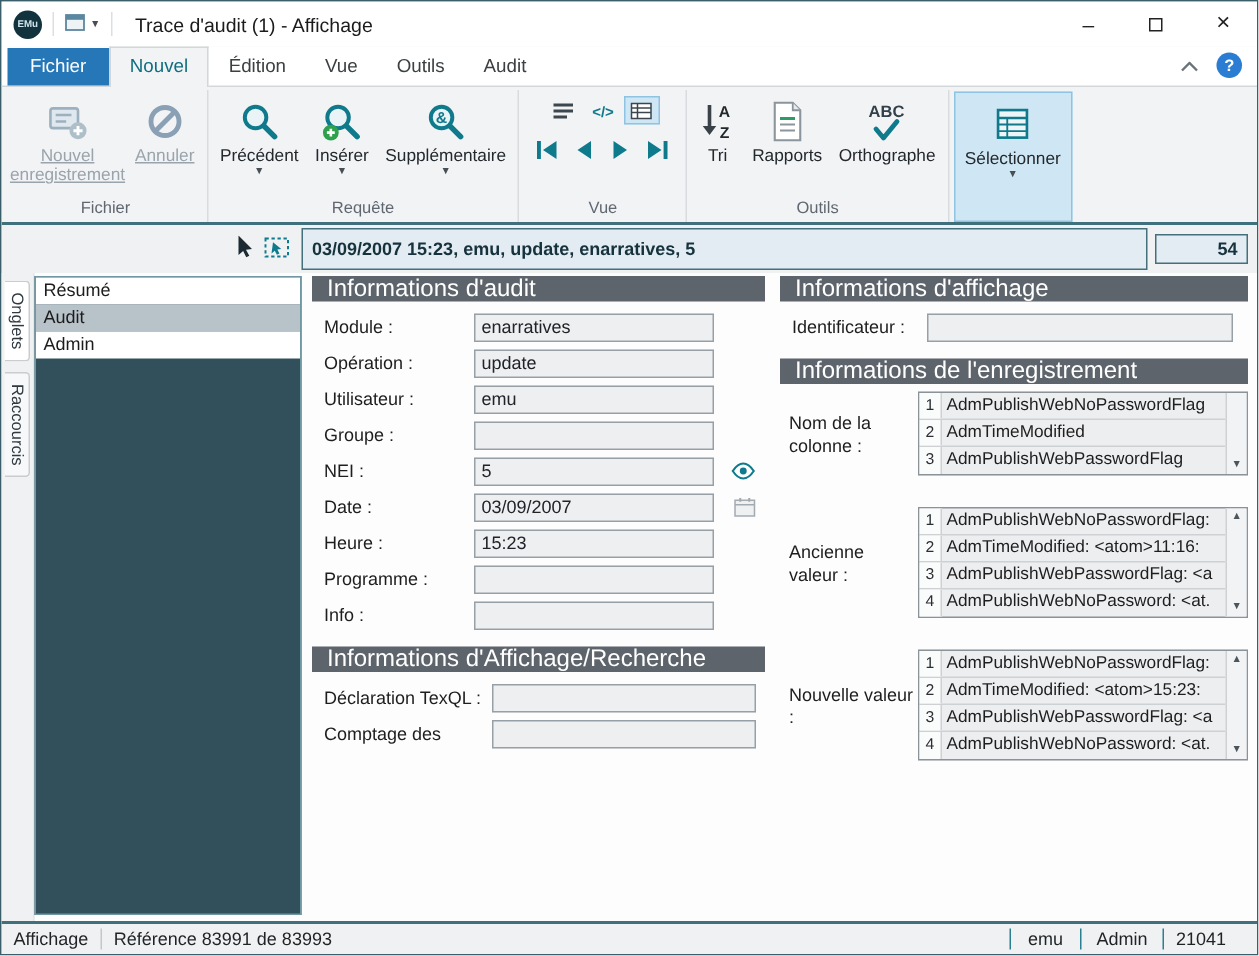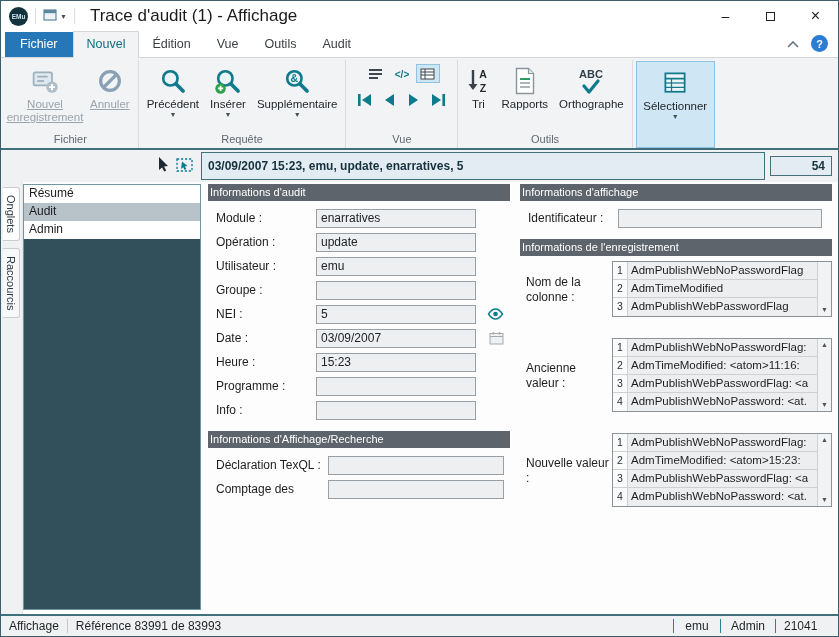--- a/index.html
+++ b/index.html
@@ -9,21 +9,21 @@
     display:flex; flex-direction:column; background:#f0f1f3;
     font-family:"Liberation Sans", sans-serif; font-size:12px; color:#1e1e1e;
   }
   
   .titlebar { flex:0 0 30px; background:#ffffff; display:flex; align-items:center; padding-left:8px; }
   .app-icon { width:19px; height:19px; border-radius:50%; background:#12323e; color:#cfe3ea;
     font-size:6.5px; font-weight:bold; display:flex; align-items:center; justify-content:center; flex:0 0 19px; }
   .tb-sep { width:1px; height:16px; background:#dcdfe2; margin:0 7px; }
   .qat { display:flex; align-items:center; gap:3px; }
   .dd-glyph { font-size:7px; color:#474f55; line-height:1; }
-  .title-text { margin-left:8px; font-size:17px; color:#1b1b1b; white-space:nowrap; }
+  .title-text { margin-left:8px; font-size:13px; color:#1b1b1b; white-space:nowrap; }
   .win-controls { display:flex; height:30px; margin-left:auto; }
   .wc { width:45px; display:flex; align-items:center; justify-content:center; color:#222; }
   .wc-min { font-size:14px; }
   .maxbox { width:9px; height:9px; border:1px solid #222; display:inline-block; }
   .wc-close { font-size:16px; }
   
   .tabrow { flex:0 0 27px; background:#ffffff; display:flex; align-items:flex-end; padding-left:4px; border-bottom:1px solid #d4d7da; }
   .tab { padding:5px 13px 6px; font-size:12.5px; color:#3c4043; }
   .tab.file { background:#2577b8; color:#fff; padding:5px 15px 6px; }
   .tab.active { background:#f2f3f5; border:1px solid #d4d7da; border-bottom:none; color:#0f6e80; margin-bottom:-1px; padding-bottom:7px; }
@@ -63,21 +63,21 @@
     border:1px solid #c9cdd0; border-left:none; border-radius:0 3px 3px 0; }
   .vtab.active { background:#ffffff; }
   .sidebar { width:178px; flex:0 0 178px; margin:2px 0 4px 0; border:1px solid #6f98a3; background:#31505b;
     display:flex; flex-direction:column; }
   .side-item { height:18px; line-height:17px; padding-left:5px; background:#fff; font-size:12px; color:#1c1c1c; }
   .side-item.selected { background:#b7c2c9; }
   .side-fill { flex:1; }
   .content { flex:1; display:flex; padding:2px 4px 0 7px; gap:10px; min-width:0; }
   .col-left { width:302px; flex:0 0 302px; }
   .col-right { flex:1; min-width:0; padding-right:2px; }
-  .sec-header { height:17px; line-height:17px; background:#5d646b; color:#fff; font-size:11px; padding-left:2px; margin-bottom:5px; }
+  .sec-header { height:17px; line-height:17px; background:#5d646b; color:#fff; font-size:16px; padding-left:10px; margin-bottom:5px; }
   .sec-header.mt { margin-top:9px; }
   .frow { display:flex; align-items:center; height:24px; padding-left:8px; }
   .flabel { width:100px; flex:0 0 100px; font-size:12px; }
   input.ffield { width:160px; height:19px; background:#edeff1; border:1px solid #98a0a7;
     font-family:inherit; font-size:12px; color:#202328; padding:0 4px; }
   .frow .trail-icon { margin-left:auto; margin-right:6px; display:flex; }
   .frow.wide .flabel { width:112px; flex:0 0 112px; }
   .frow.wide input.ffield { width:auto; flex:1; margin-right:6px; }
   .frow.ident .flabel { width:90px; flex:0 0 90px; }
   .frow.ident input.ffield { width:auto; flex:1; margin-right:10px; }

